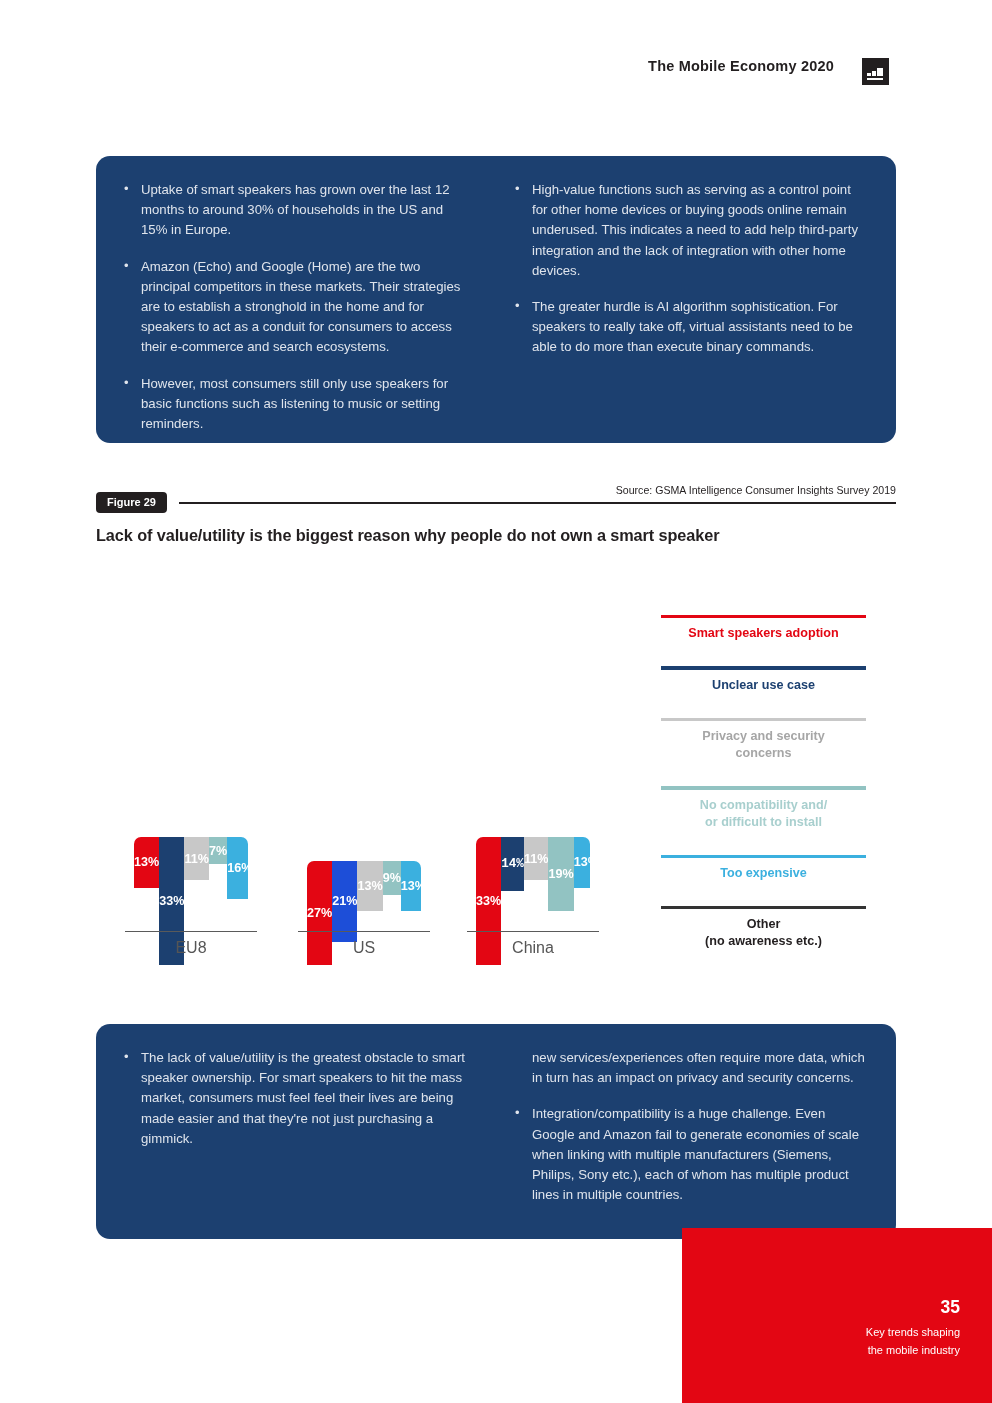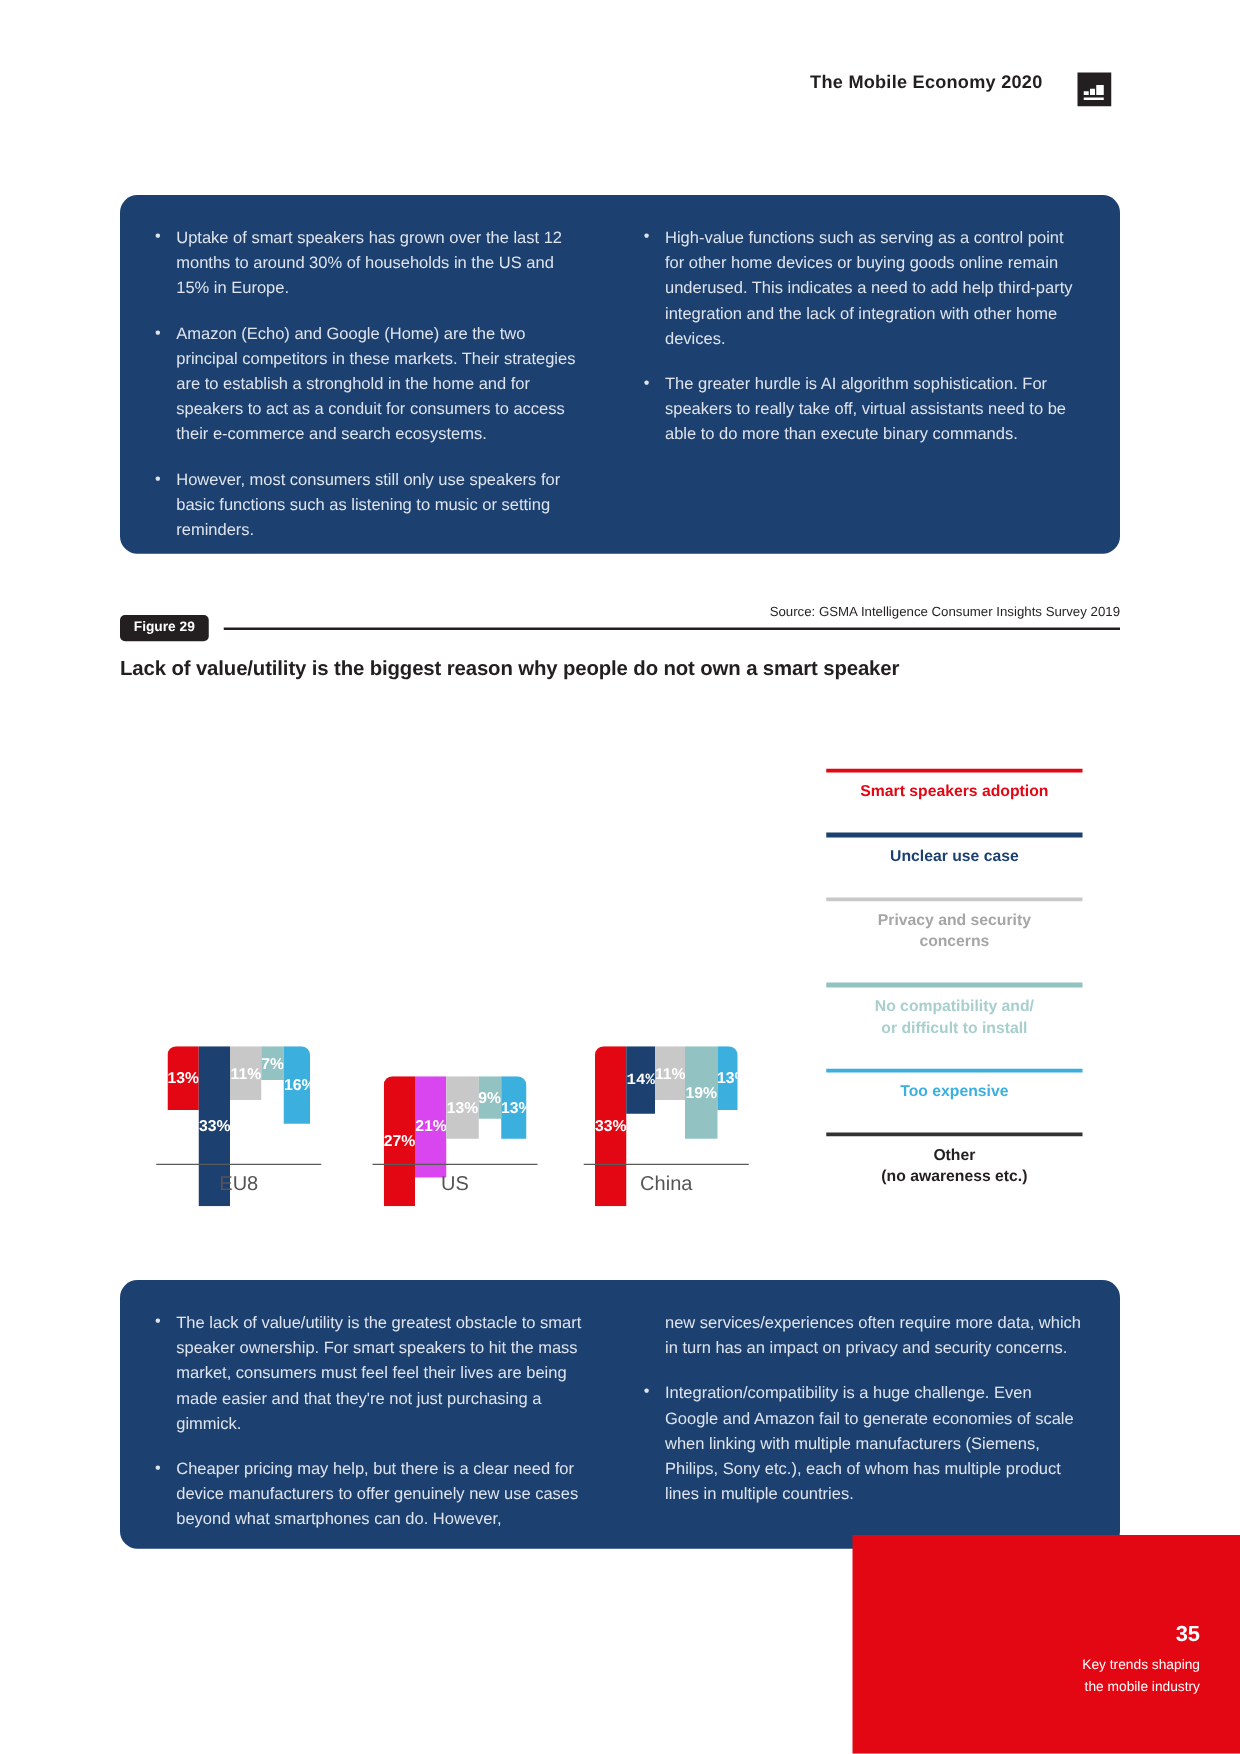--- a/index.html
+++ b/index.html
@@ -350,21 +350,21 @@
         </div>
       </div>
       <div class="bar-baseline"></div>
       <div class="bar-axis-label">EU8</div>
     </div>
     <div class="bar-group" id="bar-group-1">
       <div class="bar-stack">
         <div class="seg" style="background: rgb(227, 6, 19); height: 104.49px;">
           <span>27%</span>
         </div>
-        <div class="seg" style="background: #d946ef; height: 81.27px;">
+        <div class="seg" style="background: #1d4ed8; height: 81.27px;">
           <span>21%</span>
         </div>
         <div class="seg" style="background: rgb(200, 200, 200); height: 50.31px;">
           <span>13%</span>
         </div>
         <div class="seg" style="background: rgb(146, 195, 194); height: 34.83px;">
           <span>9%</span>
         </div>
         <div class="seg" style="background: rgb(59, 176, 223); height: 50.31px;">
           <span>13%</span>
@@ -399,21 +399,20 @@
       </div>
       <div class="bar-baseline"></div>
       <div class="bar-axis-label">China</div>
     </div>
   </div>
 
 <div class="callout" id="callout-bottom">
   <div class="callout-col left">
     <ul class="bullets" id="bot-left-list">
         <li>The lack of value/utility is the greatest obstacle to smart speaker ownership. For smart speakers to hit the mass market, consumers must feel feel their lives are being made easier and that they're not just purchasing a gimmick.</li>
-        <li>Cheaper pricing may help, but there is a clear need for device manufacturers to offer genuinely new use cases beyond what smartphones can do. However,</li>
       </ul>
   </div>
   <div class="callout-col right">
     <ul class="bullets" id="bot-right-list">
         <li class="nobullet">new services/experiences often require more data, which in turn has an impact on privacy and security concerns.</li>
         <li>Integration/compatibility is a huge challenge. Even Google and Amazon fail to generate economies of scale when linking with multiple manufacturers (Siemens, Philips, Sony etc.), each of whom has multiple product lines in multiple countries.</li>
       </ul>
   </div>
 </div>
 

